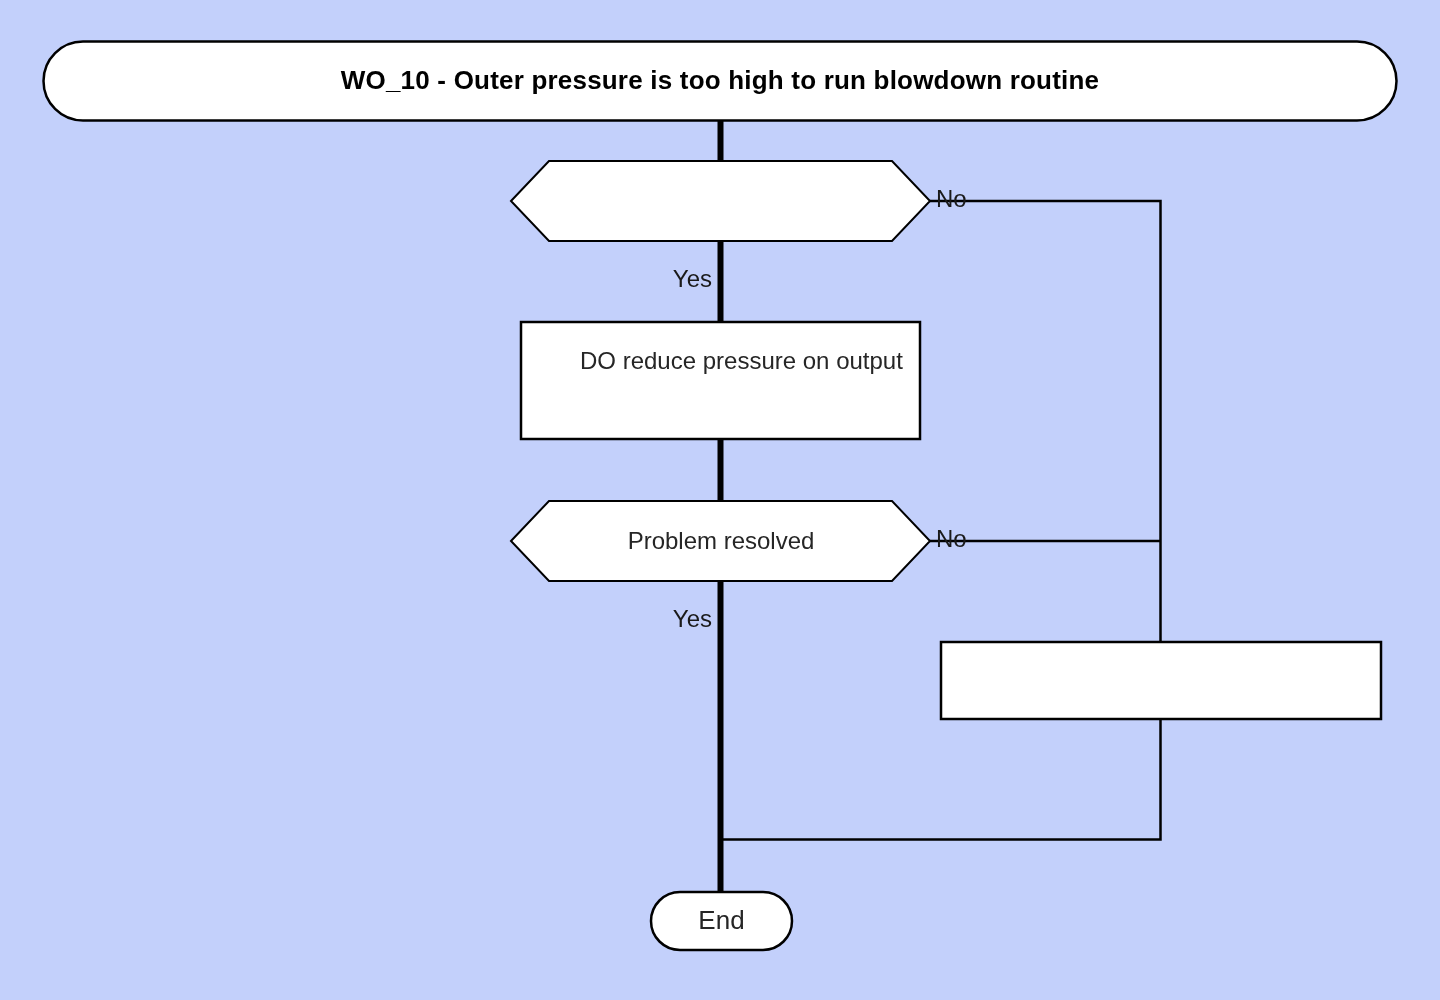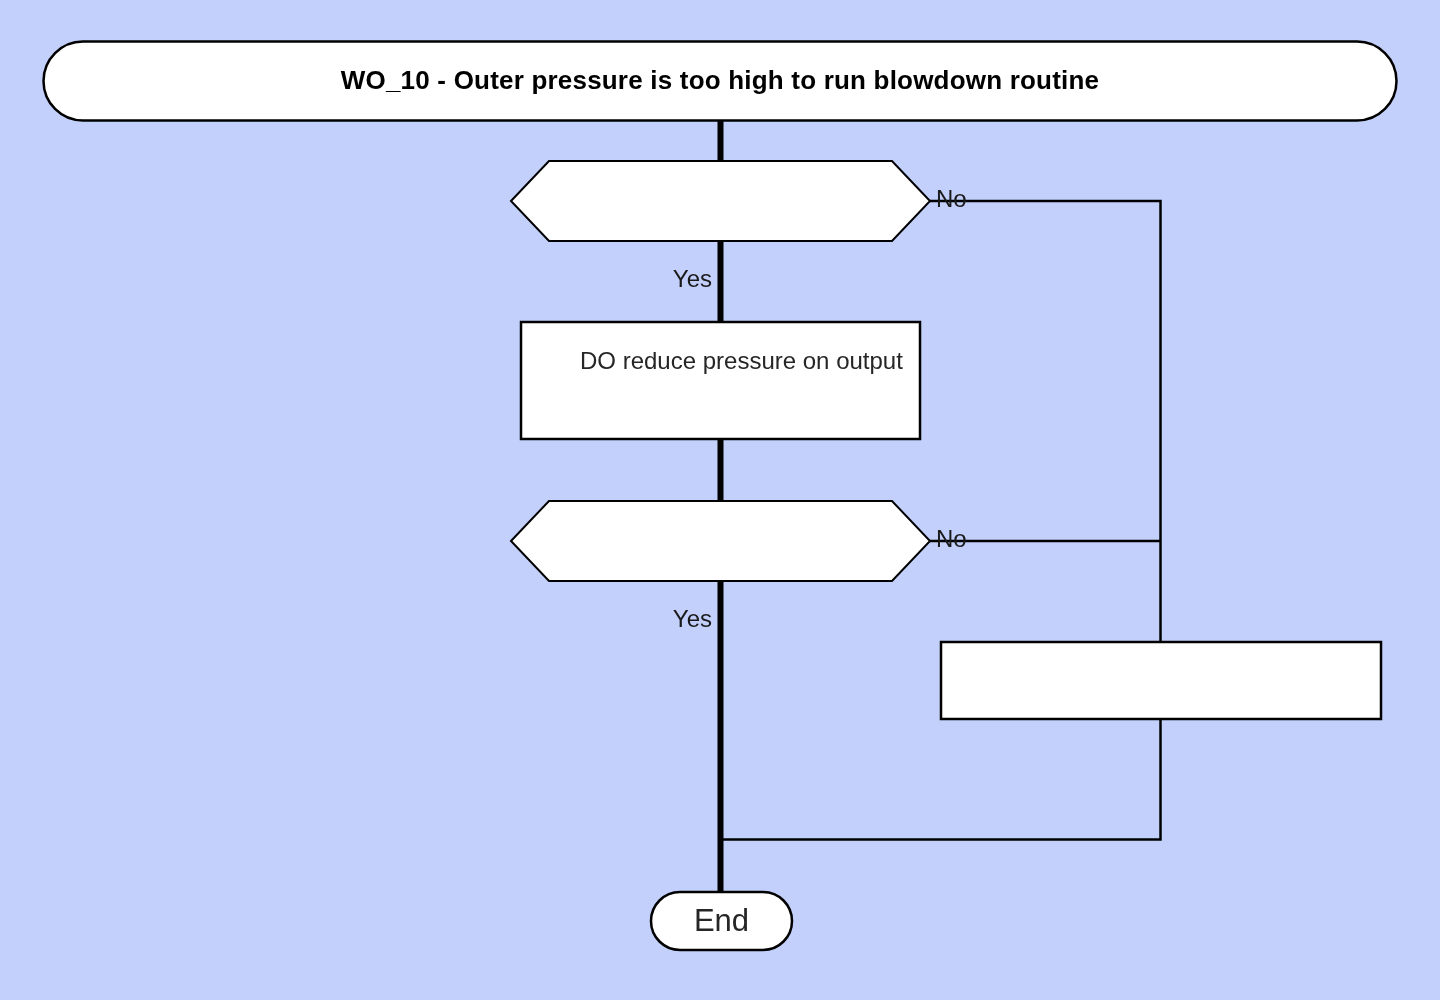--- a/index.html
+++ b/index.html
@@ -40,21 +40,21 @@
     line-height: 36px;
     margin-left: 40px;
   }
   .hex2-label { left: 530px; top: 501px; width: 382px; height: 80px; }
   .contact-label {
     left: 940px; top: 641px; width: 442px; height: 79px;
     box-sizing: border-box;
     display: flex; align-items: center;
     padding-left: 22px;
   }
-  .end-label { left: 650px; top: 891px; width: 143px; height: 60px; font-size: 31px; }
+  .end-label { left: 650px; top: 891px; width: 143px; height: 60px; font-size: 26px; }
   .edge-label { color: #1a1a1a; margin-top: 20px; }
   .no1-label { left: 936px; top: 165px; }
   .yes1-label { left: 612px; top: 245px; width: 100px; text-align: right; }
   .no2-label { left: 936px; top: 505px; }
   .yes2-label { left: 612px; top: 585px; width: 100px; text-align: right; }
 </style>
 </head>
 <body>
 
 <div class="canvas">
@@ -80,20 +80,21 @@
 
   <div class="label centered title-label">WO_10 - Outer pressure is too high to run blowdown routine</div>
 
 
   <div class="label edge-label no1-label">No</div>
 
   <div class="label edge-label yes1-label">Yes</div>
 
   <div class="label rect1-label">DO reduce pressure on output</div>
 
+  <div class="label centered hex2-label">Problem resolved</div>
 
   <div class="label edge-label no2-label">No</div>
 
   <div class="label edge-label yes2-label">Yes</div>
 
 
   <div class="label centered end-label">End</div>
 
 </div>
 

